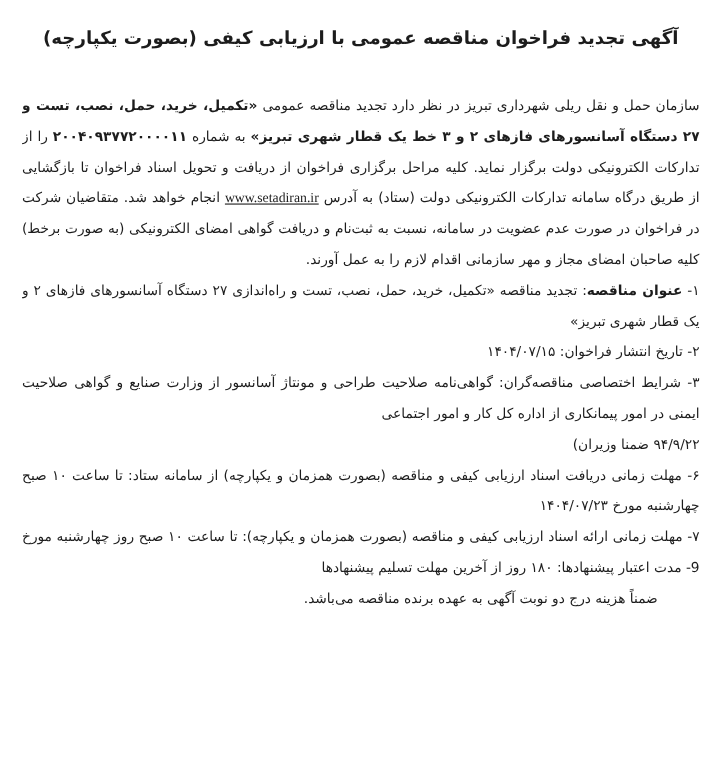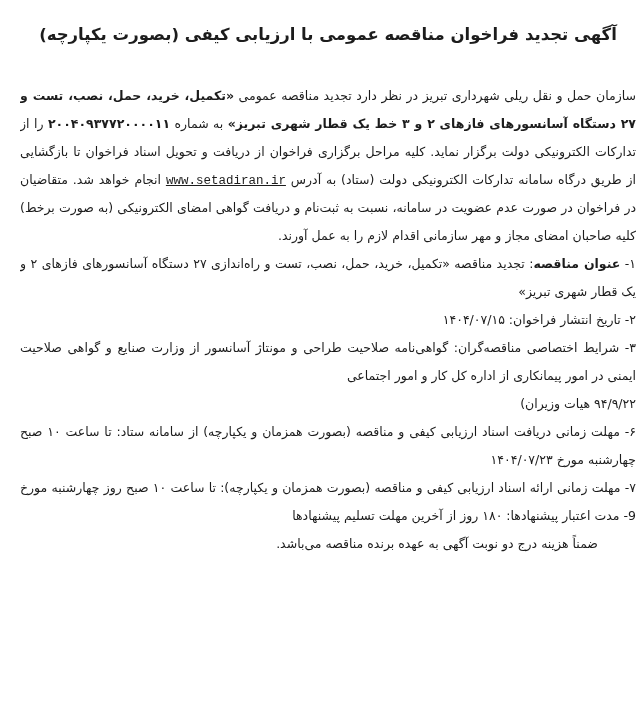--- a/index.html
+++ b/index.html
@@ -34,21 +34,21 @@
     overflow: hidden;
   }
   .line.just {
     text-align: justify;
     text-align-last: justify;
     text-justify: inter-word;
   }
   .line.end { text-align: right; }
   .run.b { font-weight: bold; }
   .run.u { text-decoration: underline; }
-  .run.latin { font-family: Liberation Mono, monospace; }
+  .run.latin { font-family: Liberation Serif, serif; }
   .block.indented { padding-right: 38px; }
 </style>
 </head>
 <body>
 
 <div class="page">
   <h1 class="title">آگهی تجدید فراخوان مناقصه عمومی با ارزیابی کیفی (بصورت یکپارچه)</h1>
   <div class="body-text">
       <div class="block">
         <div class="line just"><span class="run">سازمان حمل و نقل ریلی شهرداری تبریز در نظر دارد تجدید مناقصه عمومی </span><span class="run b">«تکمیل، خرید، حمل، نصب، تست و راه‌اندازی</span></div>
@@ -63,21 +63,21 @@
         <div class="line end"><span class="run">یک قطار شهری تبریز»</span></div>
       </div>
       <div class="block">
         <div class="line end"><span class="run">۲- تاریخ انتشار فراخوان: </span><span class="run">۱۴۰۴/۰۷/۱۵</span></div>
       </div>
       <div class="block">
         <div class="line just"><span class="run">۳- شرایط اختصاصی مناقصه‌گران: گواهی‌نامه صلاحیت طراحی و مونتاژ آسانسور از وزارت صنایع و گواهی صلاحیت معتبر</span></div>
         <div class="line end"><span class="run">ایمنی در امور پیمانکاری از اداره کل کار و امور اجتماعی</span></div>
       </div>
       <div class="block">
-        <div class="line end"><span class="run">۹۴/۹/۲۲</span><span class="run"> هیات وزیران)</span></div>
+        <div class="line end"><span class="run">۹۴/۹/۲۲</span><span class="run"> ضمنا وزیران)</span></div>
       </div>
       <div class="block">
         <div class="line just"><span class="run">۶- مهلت زمانی دریافت اسناد ارزیابی کیفی و مناقصه (بصورت همزمان و یکپارچه) از سامانه ستاد: تا ساعت ۱۰ صبح روز</span></div>
         <div class="line end"><span class="run">چهارشنبه مورخ </span><span class="run">۱۴۰۴/۰۷/۲۳</span></div>
       </div>
       <div class="block">
         <div class="line just"><span class="run">۷- مهلت زمانی ارائه اسناد ارزیابی کیفی و مناقصه (بصورت همزمان و یکپارچه): تا ساعت ۱۰ صبح روز چهارشنبه مورخ</span></div>
       </div>
       <div class="block">
         <div class="line end"><span class="run">9- مدت اعتبار پیشنهادها: ۱۸۰ روز از آخرین مهلت تسلیم پیشنهادها</span></div>

